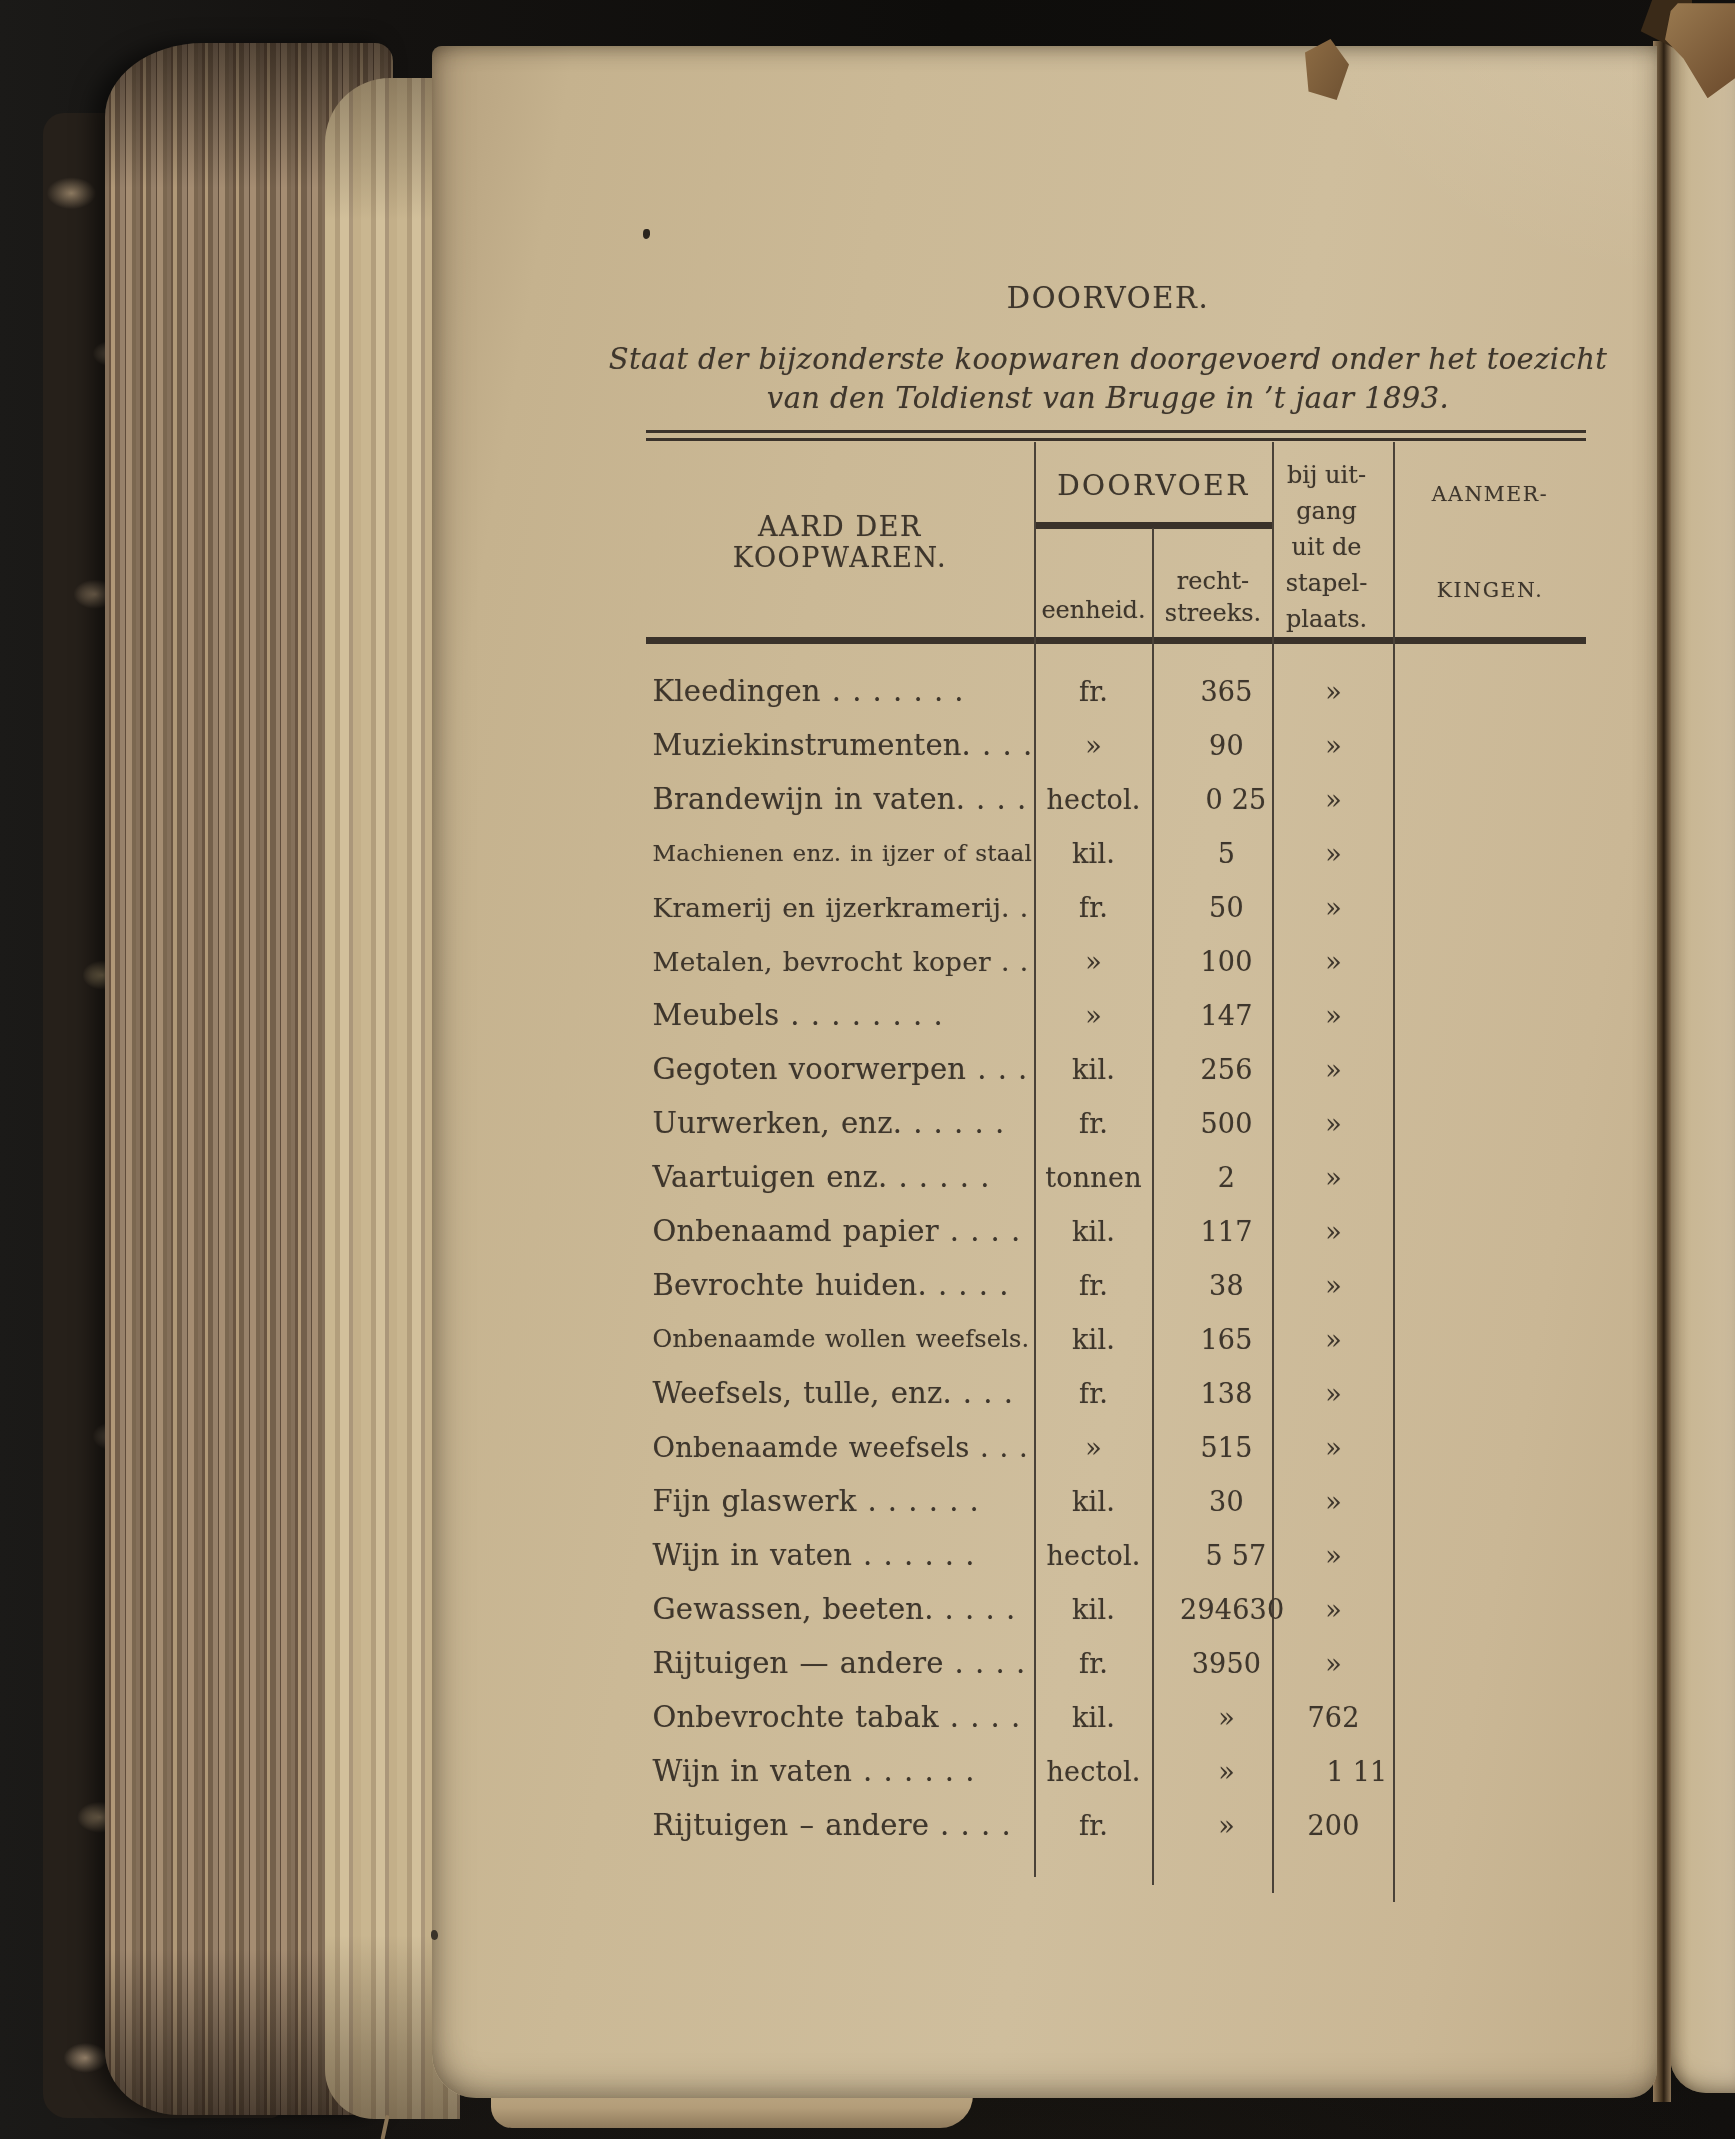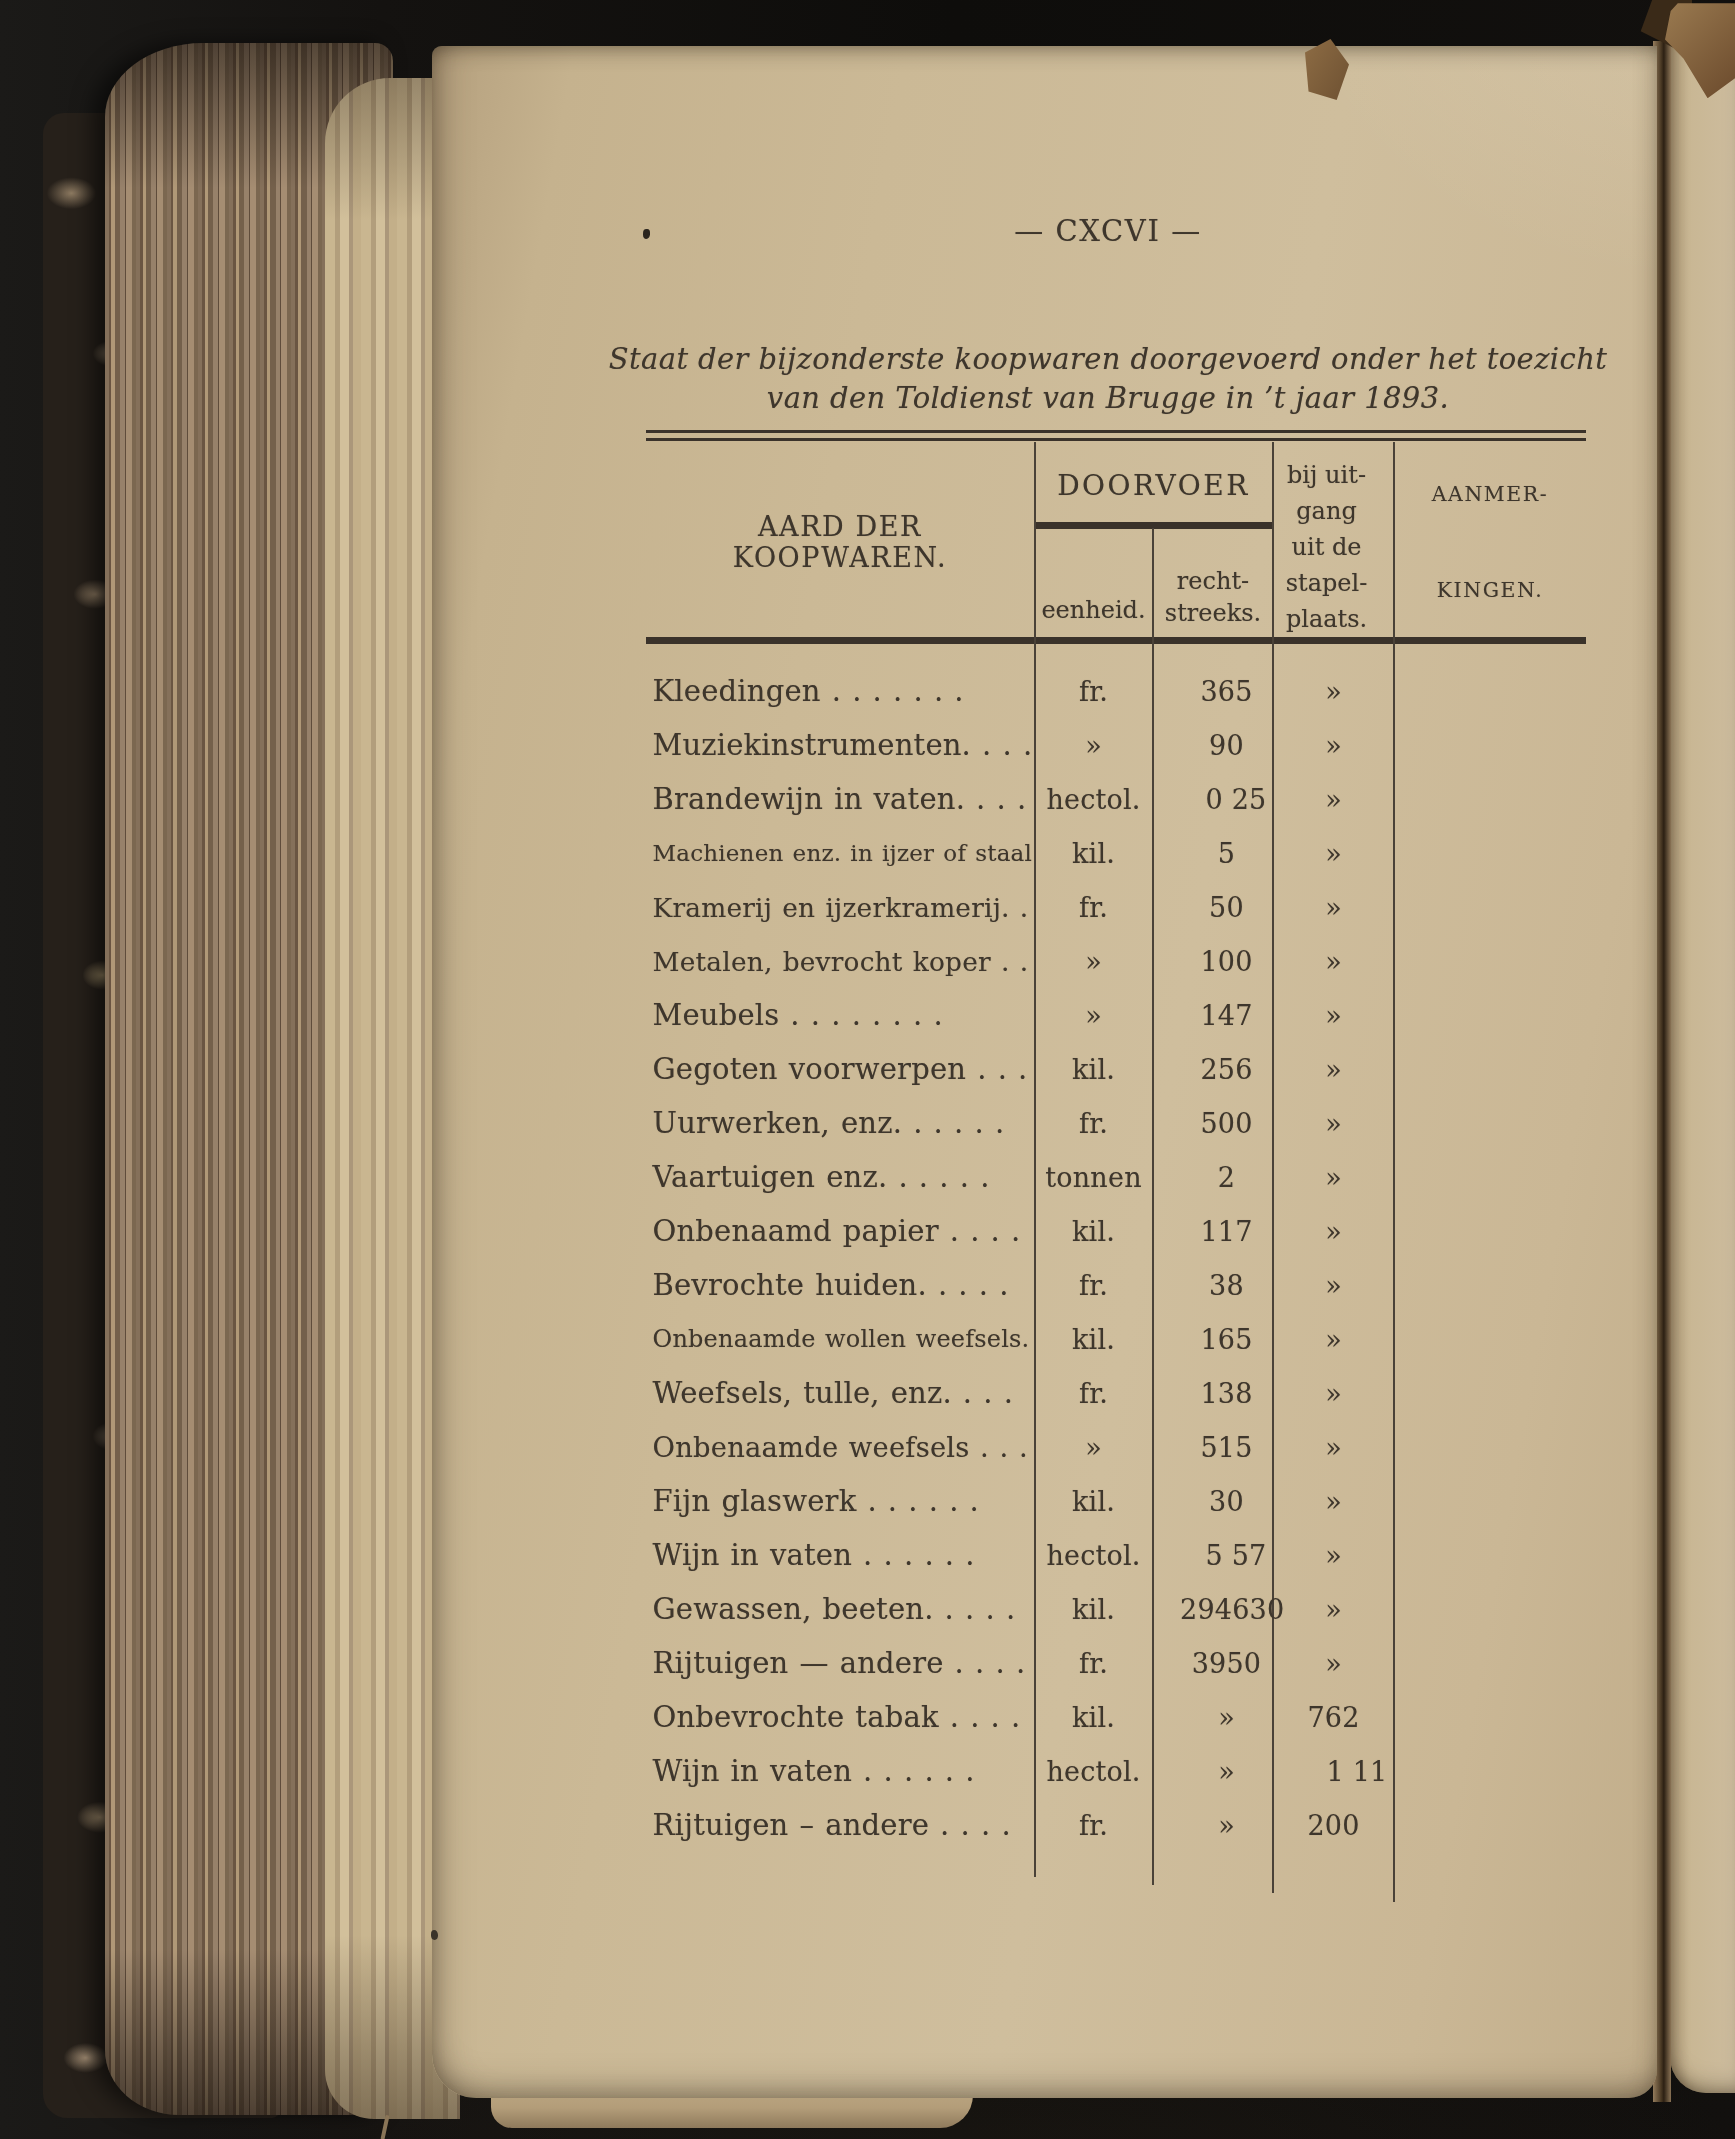--- a/index.html
+++ b/index.html
@@ -133,21 +133,21 @@
   <div class="abs facing-page"></div>
   <div class="abs gutter"></div>
   <div class="abs main-page"></div>
   <div class="abs torn-b"></div>
   <div class="abs torn-a"></div>
   <div class="abs torn-c"></div>
   <div class="abs thread"></div>
   <div class="abs speck1"></div>
   <div class="abs speck2"></div>
 
-  <div class="abs ink page-number">— CXCVI —</div>
+  <div class="abs ink doc-title">DOORVOER.</div>
   <div class="abs ink subtitle-line l1">Staat der bijzonderste koopwaren doorgevoerd onder het toezicht</div>
   <div class="abs ink subtitle-line l2">van den Toldienst van Brugge in ’t jaar 1893.</div>
 
   <div class="abs rule-h" style="left:646px;top:430px;width:940px;height:2.5px;"></div>
   <div class="abs rule-h" style="left:646px;top:438px;width:940px;height:2.5px;"></div>
   <div class="abs rule-h" style="left:1034px;top:522px;width:239px;height:6.5px;"></div>
   <div class="abs rule-h" style="left:646px;top:637px;width:940px;height:6.5px;"></div>
   <div class="abs rule-v" style="left:1034px;top:442px;height:1435px;"></div>
   <div class="abs rule-v" style="left:1152px;top:528px;height:1357px;"></div>
   <div class="abs rule-v" style="left:1272px;top:442px;height:1451px;"></div>

